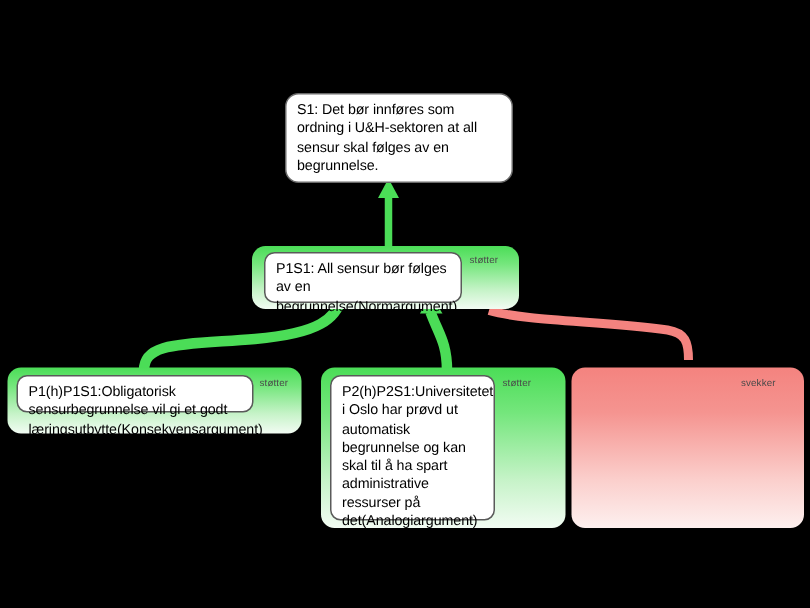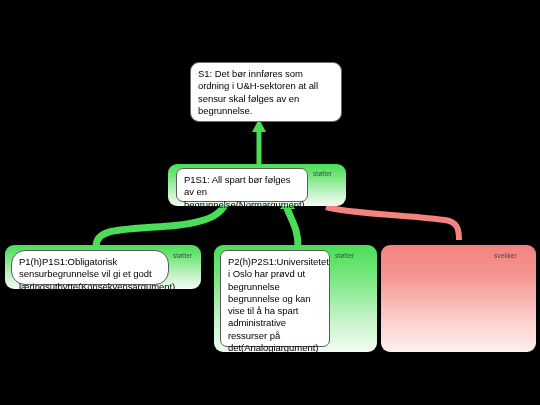--- a/index.html
+++ b/index.html
@@ -91,26 +91,26 @@
     <g>
       <path d="M 459 240 C 459 228 457 222 445 220 C 400 214 350 214 326 207" stroke="#f4837f" stroke-width="6" fill="none" stroke-linecap="butt"></path>
       <rect x="318" y="195" width="15" height="4" fill="#f4837f"></rect>
     </g>
   </svg>
 
   <div class="card plain" style="left:190px; top:62px; width:152px; height:60px;">S1: Det bør innføres som ordning i U&amp;H-sektoren at all sensur skal følges av en begrunnelse.</div>
 
   <div class="wrapper green" style="left:168px; top:164px; width:178px; height:42px;"></div>
   <div class="badge" style="left:313px; top:170px;">støtter</div>
-  <div class="card" style="left:176px; top:168px; width:132px; height:34px;">P1S1: All spart bør følges av en begrunnelse(Normargument)</div>
+  <div class="card" style="left:176px; top:168px; width:132px; height:34px;">P1S1: All sensur bør følges av en begrunnelse(Normargument)</div>
 
   <div class="wrapper green" style="left:5px; top:245px; width:196px; height:44px;"></div>
   <div class="badge" style="left:173px; top:252px;">støtter</div>
-  <div class="card" style="left:11px; top:250px; width:158px; height:35px;border-radius:14px;">P1(h)P1S1:Obligatorisk sensurbegrunnelse vil gi et godt læringsutbytte(Konsekvensargument)</div>
+  <div class="card" style="left:11px; top:250px; width:158px; height:25px;">P1(h)P1S1:Obligatorisk sensurbegrunnelse vil gi et godt læringsutbytte(Konsekvensargument)</div>
 
   <div class="wrapper green" style="left:214px; top:245px; width:163px; height:107px;"></div>
   <div class="badge" style="left:335px; top:252px;">støtter</div>
-  <div class="card" style="left:220px; top:250px; width:110px; height:97px;">P2(h)P2S1:Universitetet i Oslo har prøvd ut begrunnelse begrunnelse og kan vise til å ha spart administrative ressurser på det(Analogiargument)</div>
+  <div class="card" style="left:220px; top:250px; width:110px; height:97px;">P2(h)P2S1:Universitetet i Oslo har prøvd ut automatisk begrunnelse og kan skal til å ha spart administrative ressurser på det(Analogiargument)</div>
 
   <div class="wrapper red" style="left:381px; top:245px; width:155px; height:107px;"></div>
   <div class="badge" style="left:494px; top:252px;">svekker</div>
 
 </div>
 
 </body></html>

